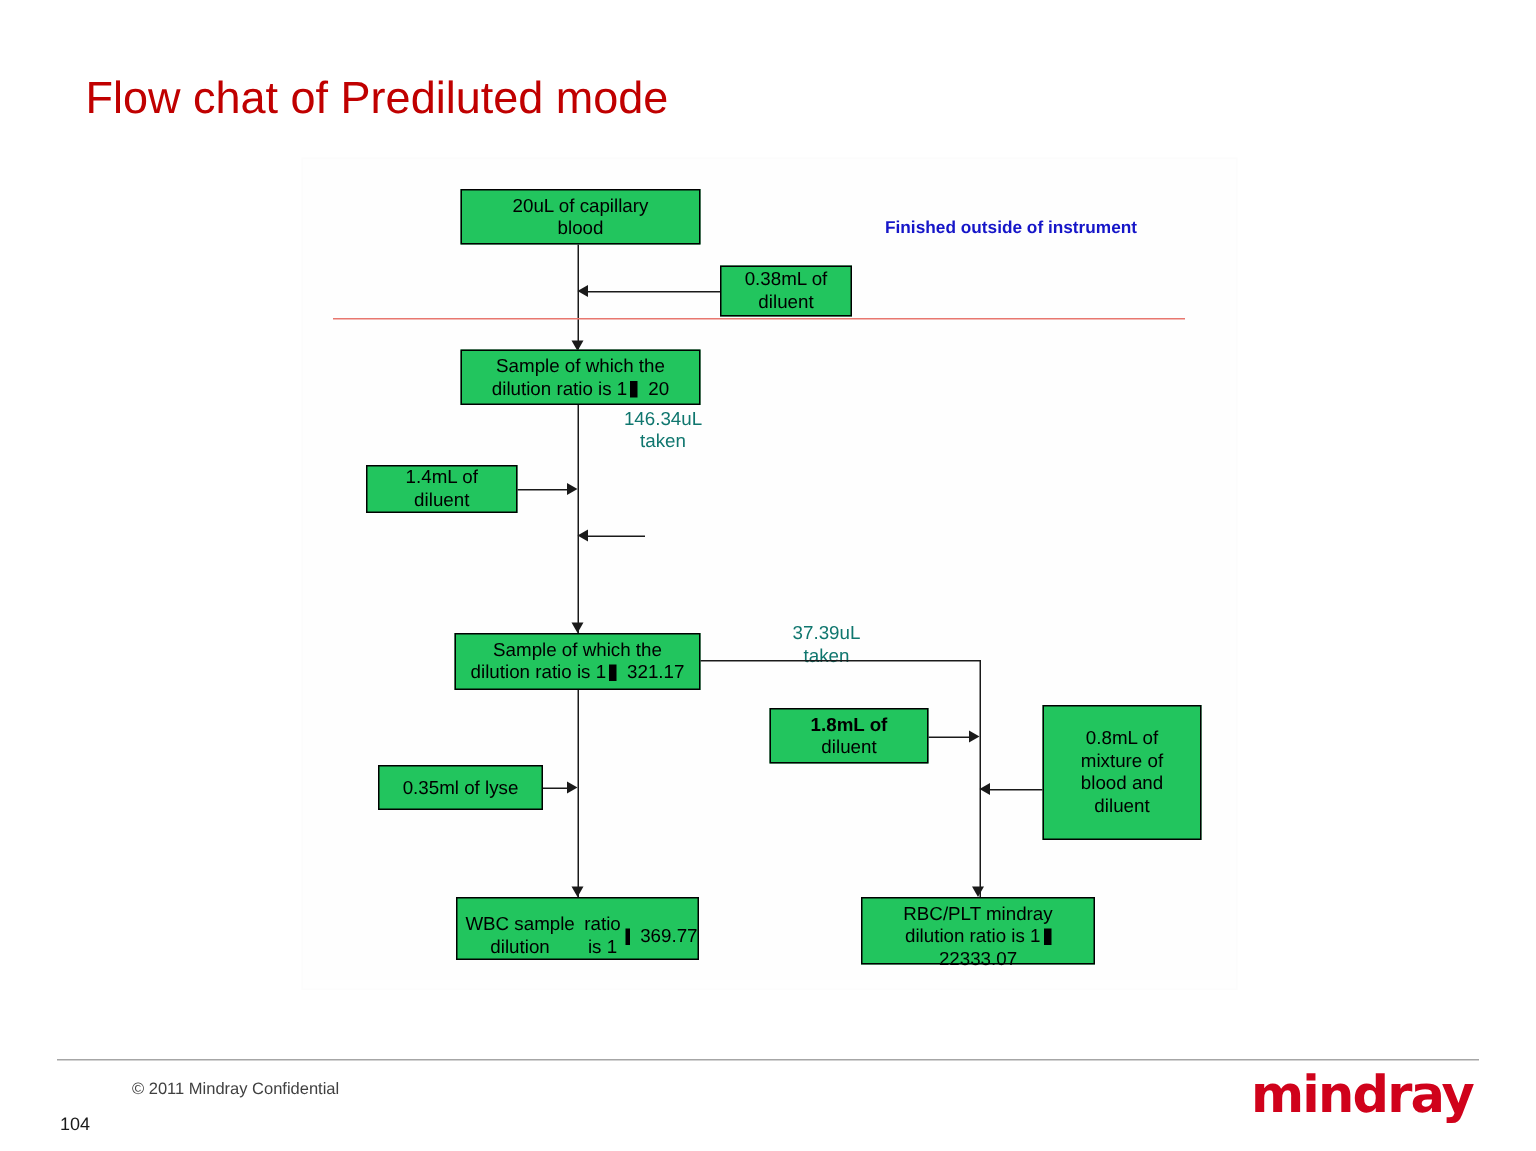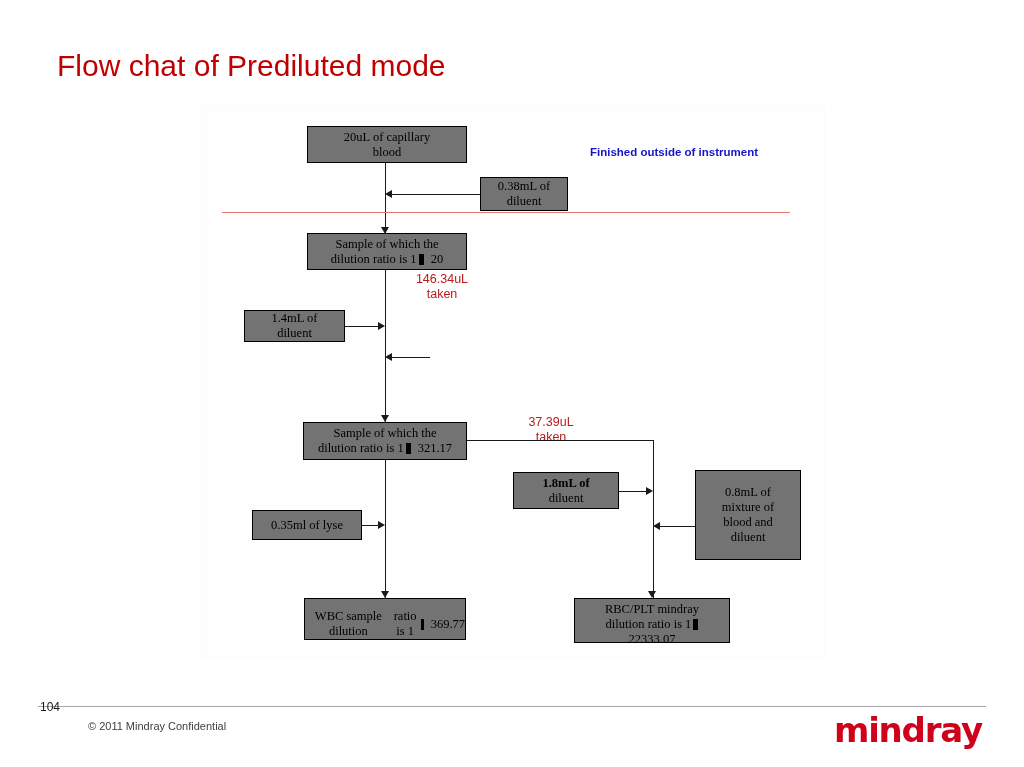--- a/index.html
+++ b/index.html
@@ -45,42 +45,42 @@
   #diagram .lbl,
   #diagram .line,
   #diagram .arrowhead,
   #diagram .redline {
     position: absolute;
   }
 
   
   .node {
     border: 1.4px solid #000000;
-    background: #737373;
+    background: #22c55e;
     color: #000000;
     font-size: 12.5px;
     line-height: 15px;
     text-align: center;
     box-sizing: border-box;
     display: flex;
     align-items: center;
     justify-content: center;
-    font-family: Liberation Serif, serif;
+    font-family: Liberation Sans, sans-serif;
   }
   .node.overflow {
     display: block;
     overflow: visible;
     padding-top: 3px;
   }
 
   
   .lbl {
     font-size: 12.5px;
     line-height: 15px;
-    color: #b91c1c;
+    color: #0f766e;
     text-align: center;
     font-family: "Liberation Sans", sans-serif;
   }
   .lbl.blue {
     color: #1515C8;
     font-weight: bold;
     font-size: 11.5px;
     white-space: nowrap;
   }
 
@@ -123,21 +123,21 @@
     position: absolute;
     left: 38px;
     top: 706px;
     width: 948px;
     height: 1px;
     background: #A6A6A6;
   }
   #footer-page {
     position: absolute;
     left: 40px;
-    top: 700px;
+    top: 742px;
     font-size: 12px;
     color: #1a1a1a;
     font-family: "Liberation Sans", sans-serif;
   }
   #footer-copy {
     position: absolute;
     left: 88px;
     top: 720px;
     font-size: 11px;
     color: #404040;

